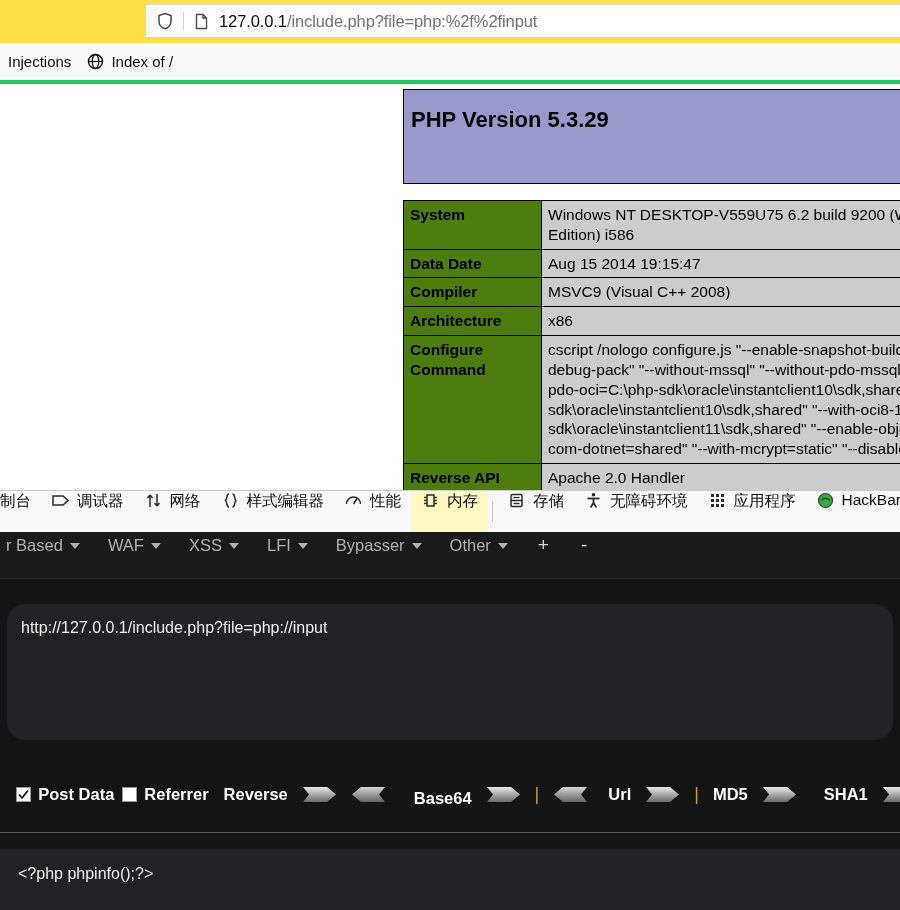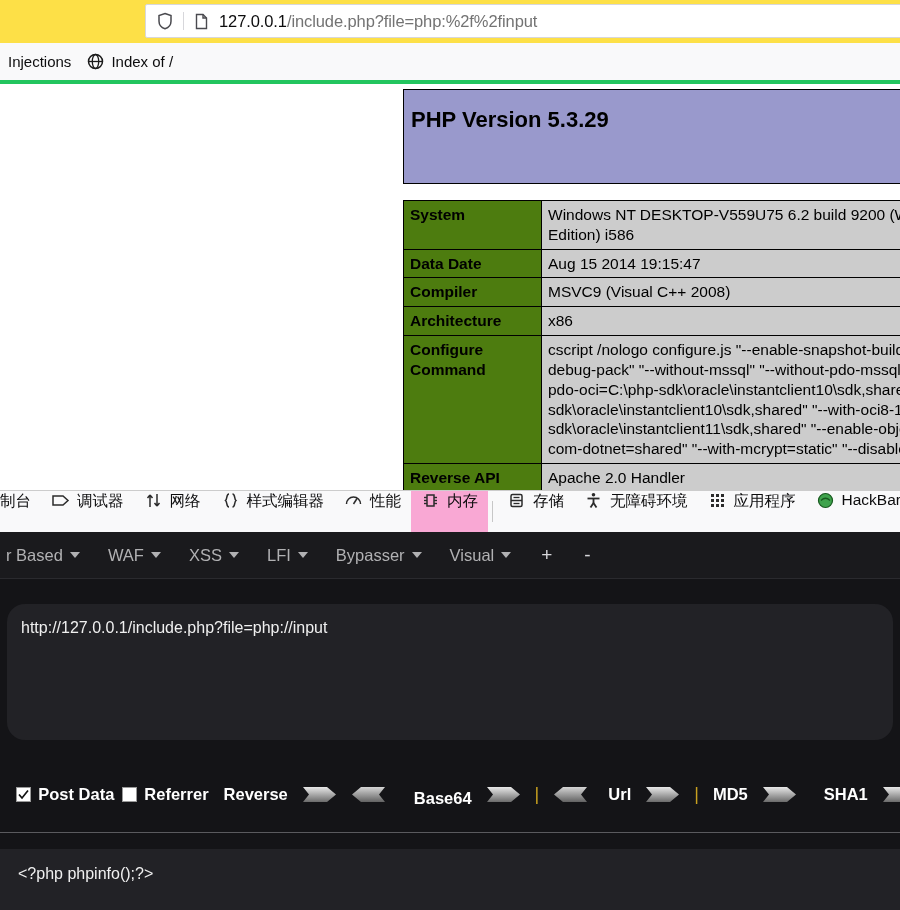--- a/index.html
+++ b/index.html
@@ -132,40 +132,40 @@
     border-bottom: 3px solid transparent;
   }
   .dt-tab .dt-icon {
     width: 19px; height: 19px;
     margin-right: 7px;
     flex: 0 0 auto;
     display: inline-flex;
     align-items: center;
     justify-content: center;
   }
-  .dt-tab.highlight { background: #f9a8d4; }
+  .dt-tab.highlight { background: #fef9c3; }
   .dt-sep {
     width: 1px;
     background: #c7c7c7;
     margin: 10px 4px;
     flex: 0 0 auto;
   }
 
   
   .hackbar {
     background: #141417;
     width: 900px;
     height: 380px;
     position: relative;
     overflow: hidden;
   }
   .hb-menubar {
     height: 47px;
     display: flex;
-    align-items: center;
+    align-items: flex-start;
     background: #1a1a1d;
     border-bottom: 1px solid #2a2a2e;
     padding-left: 0;
   }
   .hb-menu-item {
     font-size: 16.5px;
     color: #b1b1b3;
     padding: 4px 14px;
     white-space: nowrap;
     display: flex;
@@ -475,21 +475,21 @@
     </div>
     <div class="hb-menu-item">
       <span>LFI</span>
       <span class="caret"></span>
     </div>
     <div class="hb-menu-item">
       <span>Bypasser</span>
       <span class="caret"></span>
     </div>
     <div class="hb-menu-item">
-      <span>Visual</span>
+      <span>Other</span>
       <span class="caret"></span>
     </div>
     <div class="hb-plusminus">+</div>
     <div class="hb-plusminus">-</div>
   </div>
 
   <div class="hb-urlbox" placeholder="URL">http://127.0.0.1/include.php?file=php://input</div>
 
   <div class="hb-controls">
 

